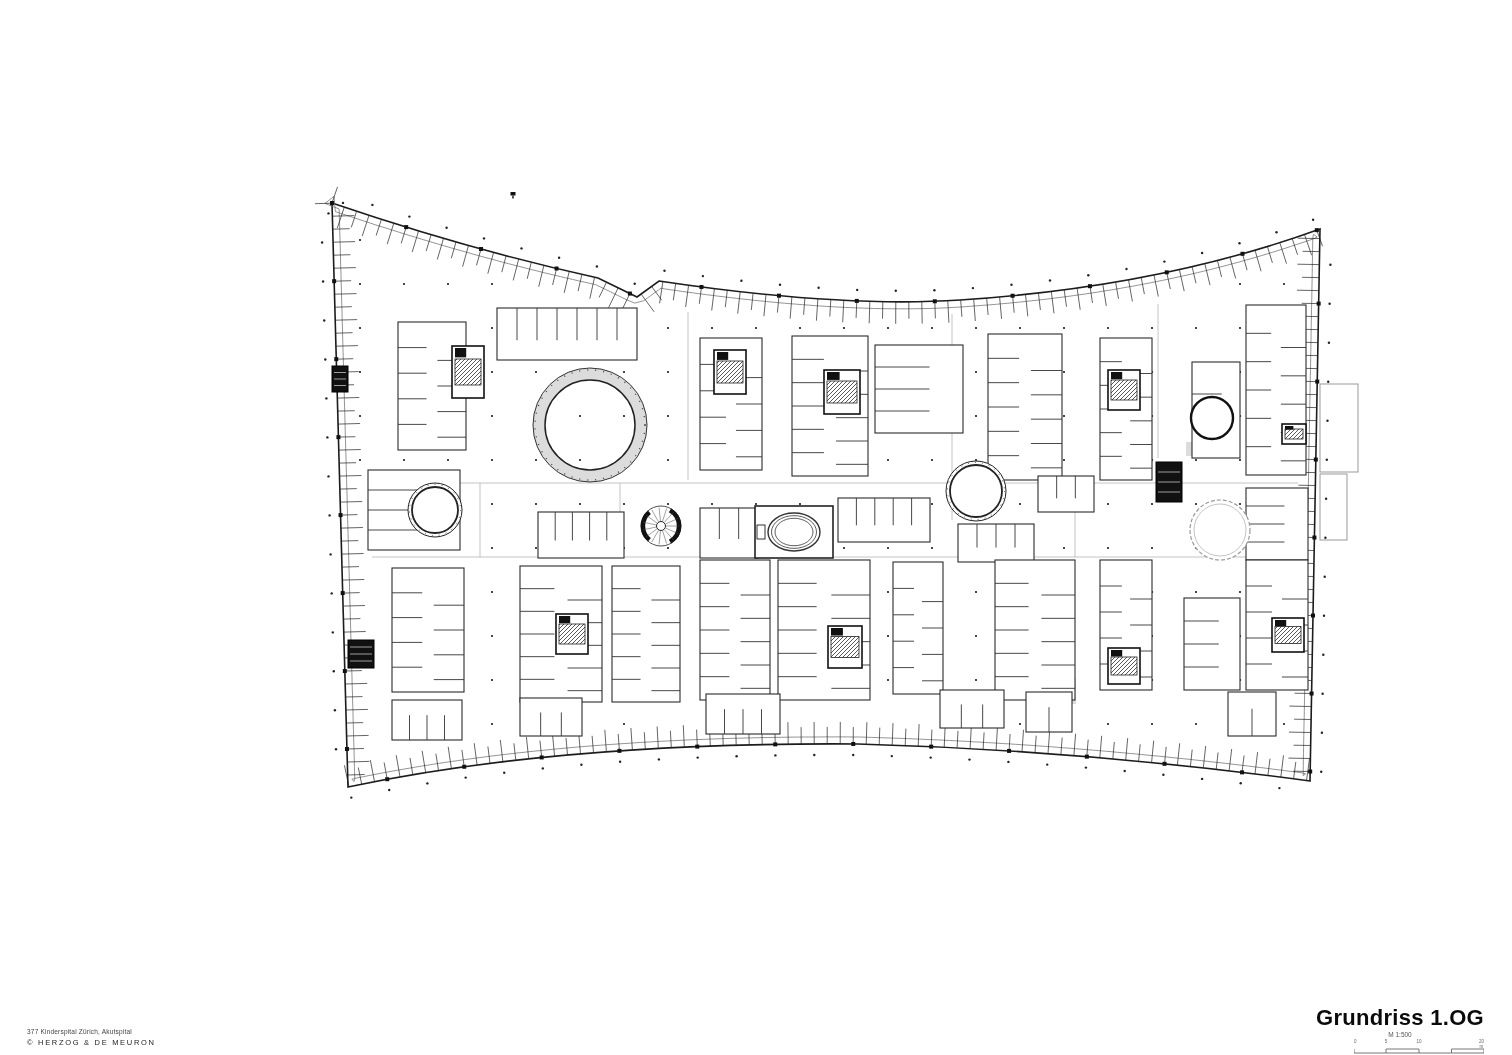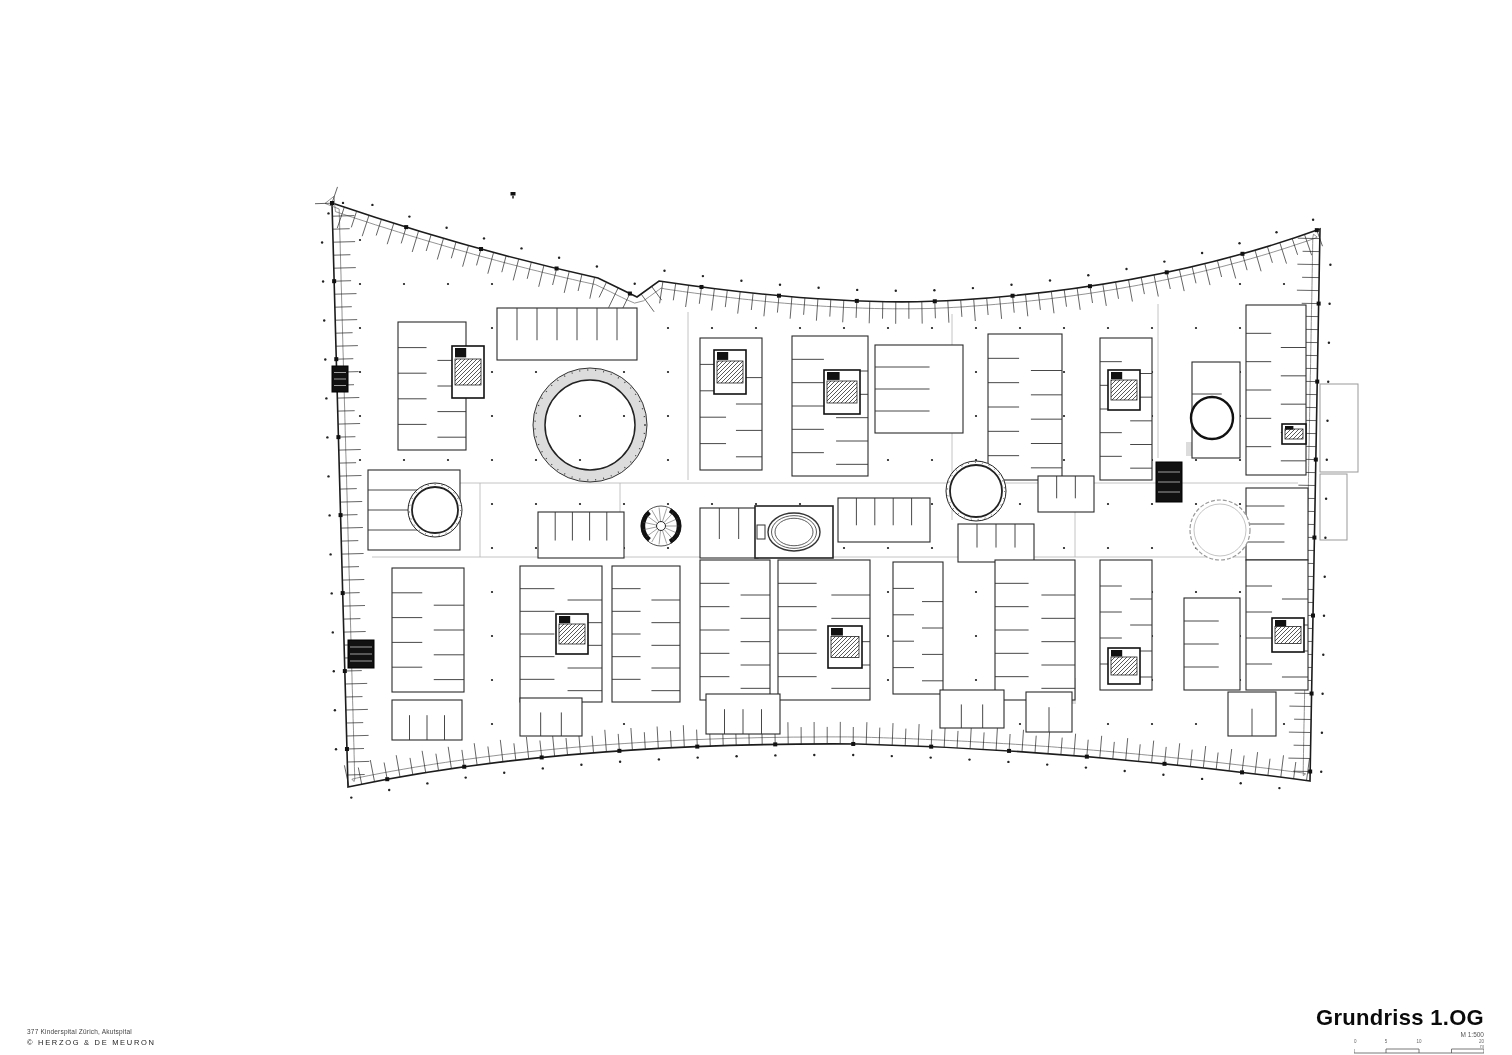--- a/index.html
+++ b/index.html
@@ -4,21 +4,21 @@
 <style>
   html,body{margin:0;padding:0;background:#ffffff;}
   #sheet{
     position:relative;width:1512px;height:1055px;background:#ffffff;overflow:hidden;
     font-family:"Liberation Sans", sans-serif;
   }
   #plan-svg{position:absolute;left:0;top:0;}
   .credits{position:absolute;left:27px;top:1028px;color:#2b2b2b;}
   .credits .project{font-size:6.5px;letter-spacing:0.2px;color:#444;}
   .credits .firm{font-size:7.5px;letter-spacing:1.7px;margin-top:3px;color:#222;}
-  .titleblock{position:absolute;right:28px;top:1006px;text-align:right;margin-left:20px;}
+  .titleblock{position:absolute;right:28px;top:1006px;text-align:center;margin-left:20px;}
   .titleblock .title{font-size:22px;font-weight:700;letter-spacing:0.3px;color:#0a0a0a;line-height:1.05;}
   .titleblock .scale{font-size:6.5px;color:#555;margin-top:2px;}
   .scalebar{position:relative;width:130px;height:12px;margin-top:5px;margin-left:auto;}
   .scalebar svg{display:block;}
   .scalebar .lbl{position:absolute;top:-4px;font-size:4.5px;color:#666;transform:translateX(-50%);}
   .scalebar .lbl.first{transform:none;}
   .scalebar .lbl.last{transform:translateX(-100%);}
 </style>
 </head>
 <body>

